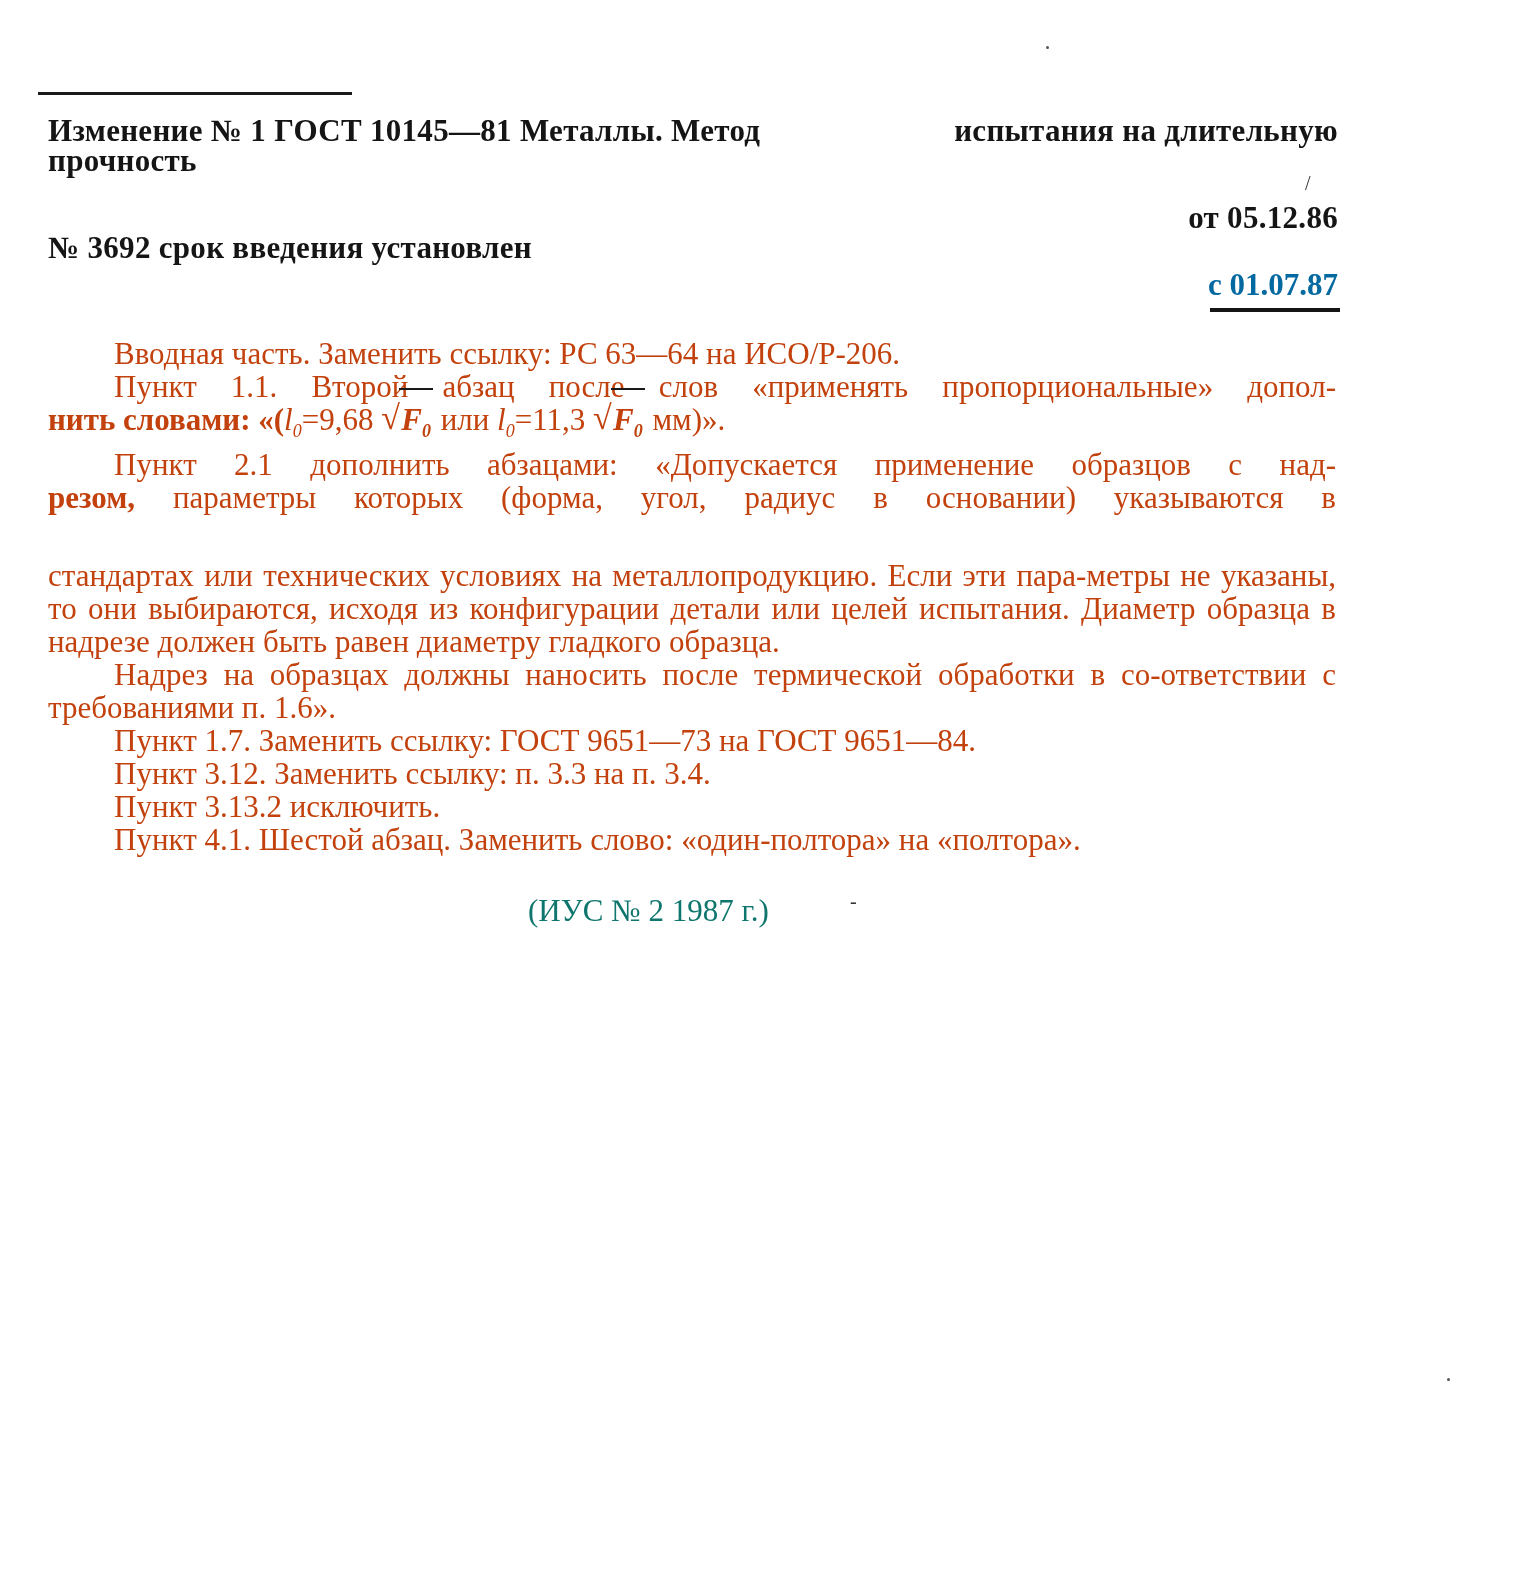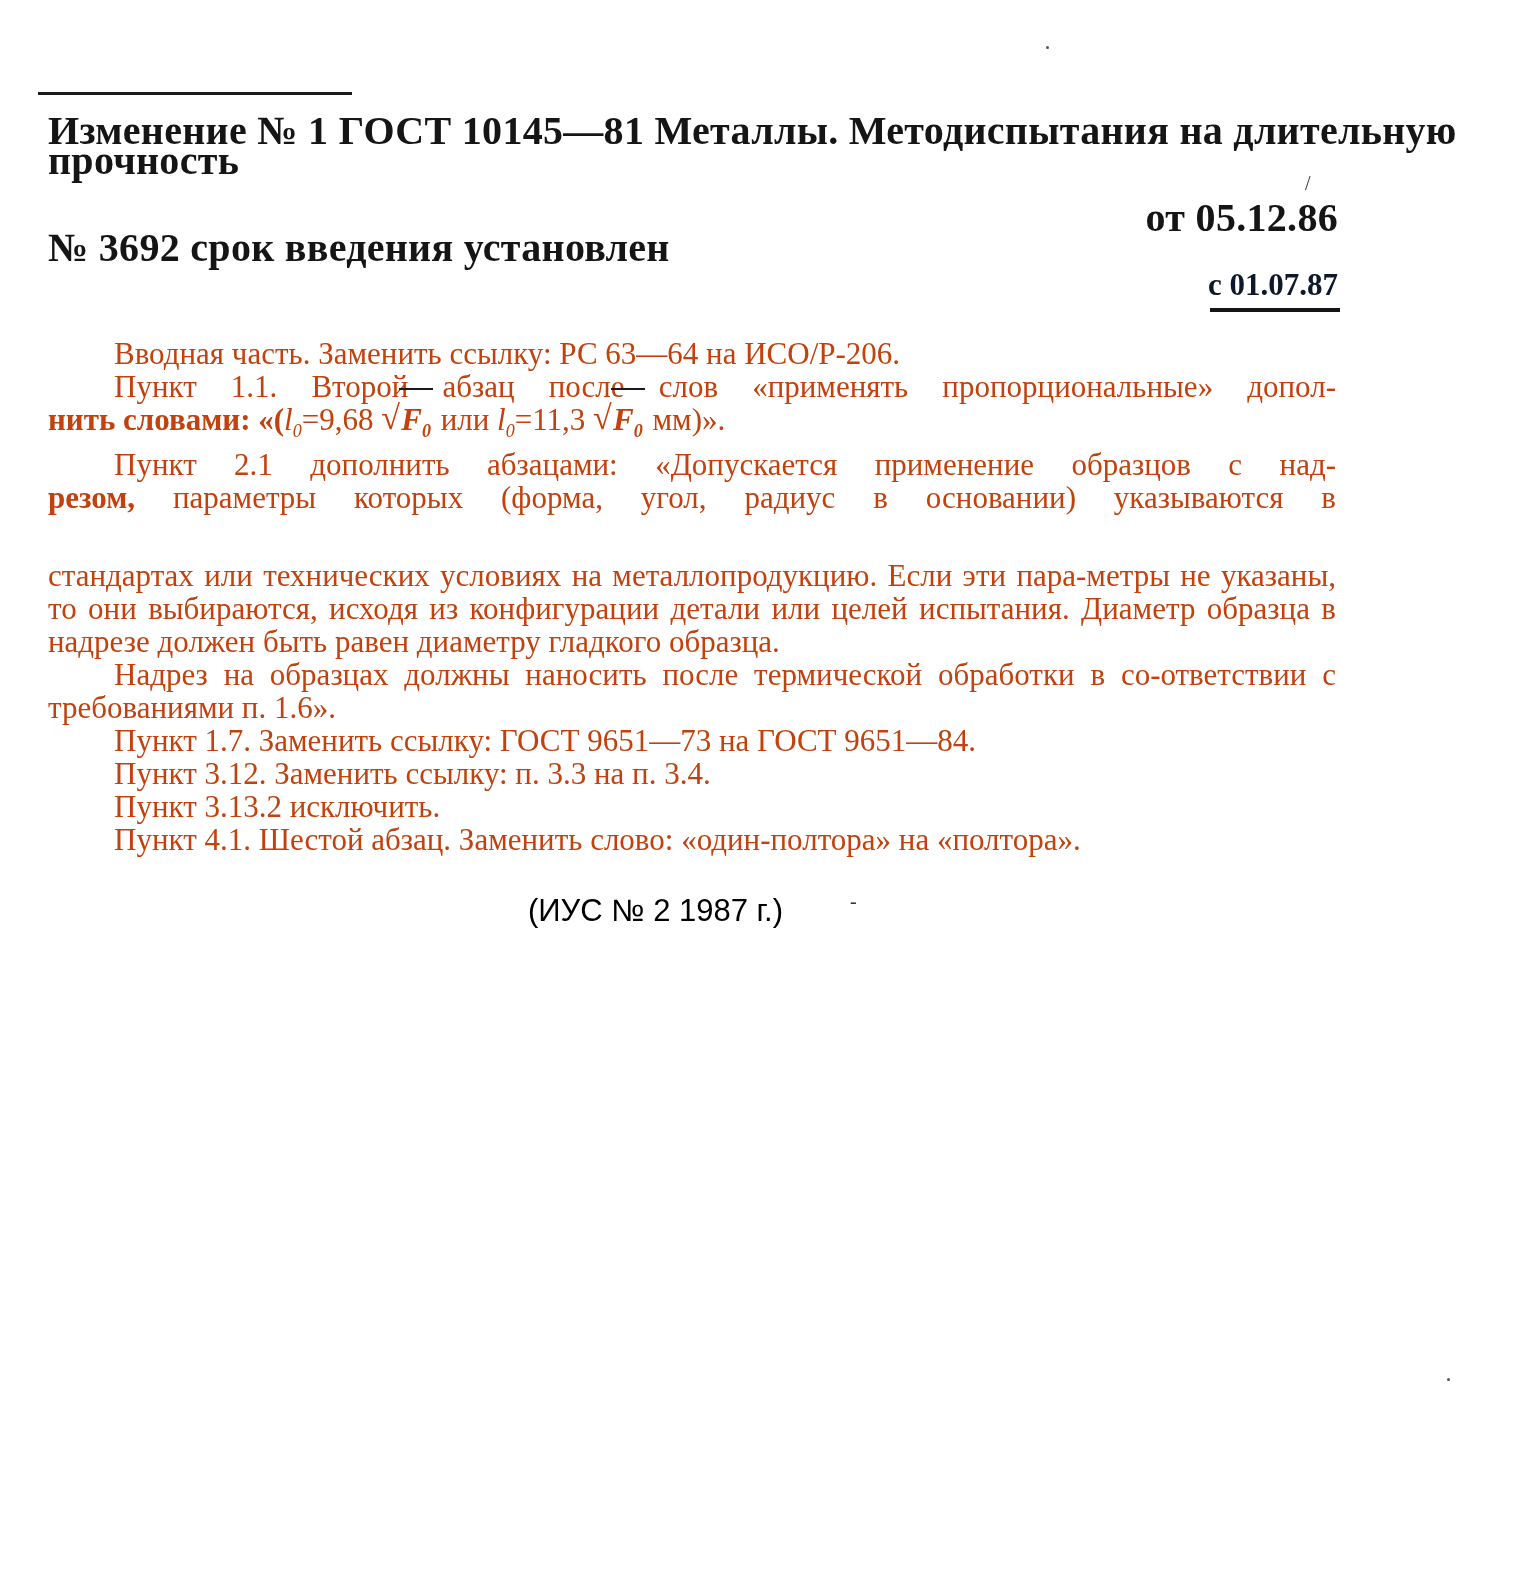--- a/index.html
+++ b/index.html
@@ -24,40 +24,40 @@
       position: absolute;
       left: 38px; top: 92px;
       width: 314px; height: 3px;
       background: #1a1a1a;
     }
     .header-block {
       position: absolute;
       left: 48px; width: 1290px;
       font-family: "Liberation Serif", "DejaVu Serif", serif;
       font-weight: bold;
-      font-size: 40px;
+      font-size: 31px;
       line-height: 30px;
       letter-spacing: 0.3px;
       color: #151515;
     }
     .header-title { top: 116px; }
     .header-decree { top: 203px; }
     .hdr-line {
       display: flex;
       justify-content: space-between;
       white-space: nowrap;
     }
     .hdr-line .gap { flex: 1; }
     .effective-date {
       position: absolute;
       right: 177px; top: 268px;
       font-weight: bold;
       font-size: 31px;
       line-height: 34px;
-      color: #0f172a;
+      color: #0369a1;
       font-family: "Liberation Serif", "DejaVu Serif", serif;
     }
     .effective-date .underline {
       position: absolute;
       left: 2px; right: -2px; bottom: -10px;
       height: 4px;
       background: #151515;
     }
     .body-text {
       position: absolute;
@@ -97,22 +97,22 @@
       border-top: 2px solid #1a1a1a;
       padding: 12px 2px;
       font-weight: bold;
     }
     sub { font-size: 18px; }
     .bold-frag { font-weight: bold; }
     .footer-citation {
       position: absolute;
       left: 528px; top: 893px;
       font-size: 31px;
-      color: #000000;
-      font-family: Liberation Sans, sans-serif;
+      color: #0f766e;
+      font-family: Liberation Serif, serif;
     }
     .speck {
       position: absolute;
       width: 3px; height: 3px;
       background: #555;
       border-radius: 50%;
     }
     .mark {
       position: absolute;
       font-size: 20px;

